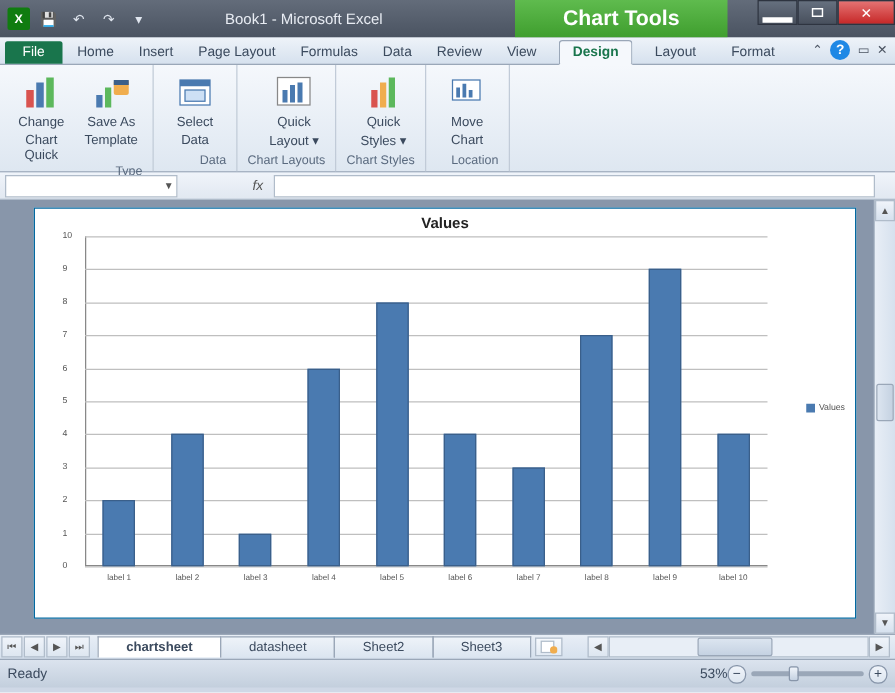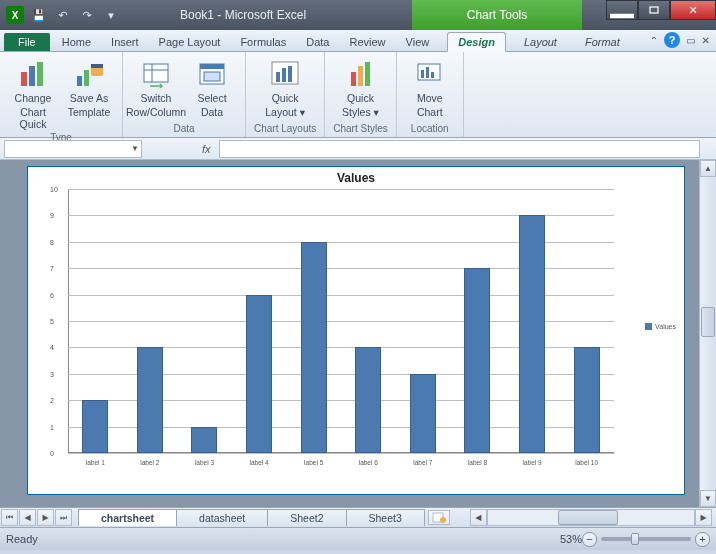--- a/index.html
+++ b/index.html
@@ -4,39 +4,39 @@
 <style>
 * { box-sizing: border-box; margin: 0; padding: 0; font-family: "Segoe UI", Tahoma, sans-serif; }
 body { width: 716px; height: 554px; background: #cfd8e6; overflow: hidden; }
 
 
 .titlebar { height: 30px; background: linear-gradient(#636c7a,#4a5361); display: flex; align-items: center; position: relative; }
 .titlebar .qat { display: flex; align-items: center; gap: 2px; padding-left: 4px; }
 .qat-btn { width: 22px; height: 22px; display:flex;align-items:center;justify-content:center; color:#e0e6ef; font-size:11px; border-radius:2px;}
 .xl-badge { width:18px;height:18px;background:#107c10;color:#fff;font-size:10px;font-weight:bold;display:flex;align-items:center;justify-content:center;border-radius:2px;}
 .title-text { color:#e8ecf3; font-size:12px; position:absolute; left:180px; }
-.chart-tools { position:absolute; left:412px; top:0; height:30px; width:170px; background:linear-gradient(#5fbb4e,#3f9e2e); display:flex;align-items:center;justify-content:center;color:#fff;font-size:12px;font-weight:normal;}
+.chart-tools { position:absolute; left:412px; top:0; height:30px; width:170px; background:linear-gradient(#5fbb4e,#3f9e2e); display:flex;align-items:center;justify-content:center;color:#fff;font-size:17px;font-weight:bold;}
 .win-controls { position:absolute; right:0; top:0; display:flex; }
 .win-btn { width:32px; height:20px; background:linear-gradient(#66707f,#48505d); border:1px solid #2e3440; display:flex;align-items:center;justify-content:center;color:#fff;font-size:11px;}
 .win-btn.close { background:linear-gradient(#e57373,#c62828); width:46px; }
 .win-btn.max svg,.win-btn.min svg{width:10px;height:8px;}
 
 
 .tabs { height: 22px; background: linear-gradient(#eef3f9,#d6e1ee); border-bottom:1px solid #9aa7b8; display:flex; align-items:flex-end; padding-left:4px; position:relative;}
 .tab { font-size:11px; color:#3b4a5e; padding: 3px 10px 3px 10px; cursor:default;}
 .tab.file { background:#19754c; color:#fff; border-radius:2px 2px 0 0; margin-right:2px; padding:3px 14px;}
 .tab.active { background:#f5f8fc; border:1px solid #9aa7b8; border-bottom:1px solid #f5f8fc; border-radius:3px 3px 0 0; color:#19754c; font-weight:600; margin-bottom:-1px;}
-.tab.ctx { margin-left:8px;font-style:italic;}
+.tab.ctx { margin-left:8px;}
 .tabs .right-icons{position:absolute;right:6px;top:2px;display:flex;gap:6px;align-items:center;}
 .help-icon{width:16px;height:16px;background:#1e88e5;color:#fff;border-radius:50%;font-size:11px;display:flex;align-items:center;justify-content:center;font-weight:bold;}
 .caret-icon,.win-small{color:#4a5361;font-size:10px;}
 
 
 .ribbon { height:86px; background:linear-gradient(#f5f8fc,#dee7f1); border-bottom:1px solid #9aa7b8; display:flex;}
-.group { border-right:1px solid #c1cbd8; padding:4px 8px 0 8px; display:flex;flex-direction:column;align-items:center; }
+.group { border-right:1px solid #c1cbd8; padding:4px 8px 0 8px; display:flex;flex-direction:column;align-items:flex-end; }
 .group-body { display:flex; gap:6px; flex:1;}
 .big-btn { width:50px; display:flex;flex-direction:column;align-items:center;justify-content:flex-start;gap:2px;font-size:10.5px;color:#3b4a5e;text-align:center;padding-top:2px;}
 .big-btn .ico { width:32px;height:32px;display:flex;align-items:center;justify-content:center;}
 .group-label { font-size:10px;color:#5a6a7f;text-align:center;padding:2px 0 3px 0;}
 
 
 .formula-row{height:22px;background:linear-gradient(#f0f4fa,#e1e8f1);border-bottom:1px solid #b0bcca;display:flex;align-items:center;}
 .name-box{width:138px;height:18px;border:1px solid #b0bcca;background:#fff;margin-left:4px;display:flex;align-items:center;justify-content:flex-end;padding-right:2px;}
 .name-box .dd{font-size:8px;color:#555;}
 .fx-label{font-style:italic;font-size:11px;color:#555;padding:0 8px 0 60px;}
@@ -159,32 +159,20 @@
             </svg>
           </div>
         <span>Save As</span>
         <span>Template</span>
       </div>
     </div>
     <div class="group-label">Type</div>
   </div>
   <div class="group">
     <div class="group-body">
-      <div class="big-btn">
-        <div class="ico">
-            <svg width="32" height="32">
-              <rect x="4" y="6" width="24" height="18" fill="#fff" stroke="#4a7ab0"></rect>
-              <line x1="4" y1="12" x2="28" y2="12" stroke="#4a7ab0"></line>
-              <line x1="12" y1="6" x2="12" y2="24" stroke="#4a7ab0"></line>
-              <path d="M10 28 L22 28 M20 26 L22 28 L20 30" stroke="#5cb85c" fill="none" stroke-width="1.5"></path>
-            </svg>
-          </div>
-        <span>Switch</span>
-        <span>Row/Column</span>
-      </div>
       <div class="big-btn">
         <div class="ico">
             <svg width="32" height="32">
               <rect x="4" y="6" width="24" height="20" fill="#fff" stroke="#4a7ab0"></rect>
               <rect x="4" y="6" width="24" height="5" fill="#4a7ab0"></rect>
               <rect x="8" y="14" width="16" height="9" fill="#cde0f5" stroke="#4a7ab0"></rect>
             </svg>
           </div>
         <span>Select</span>
         <span>Data</span>

